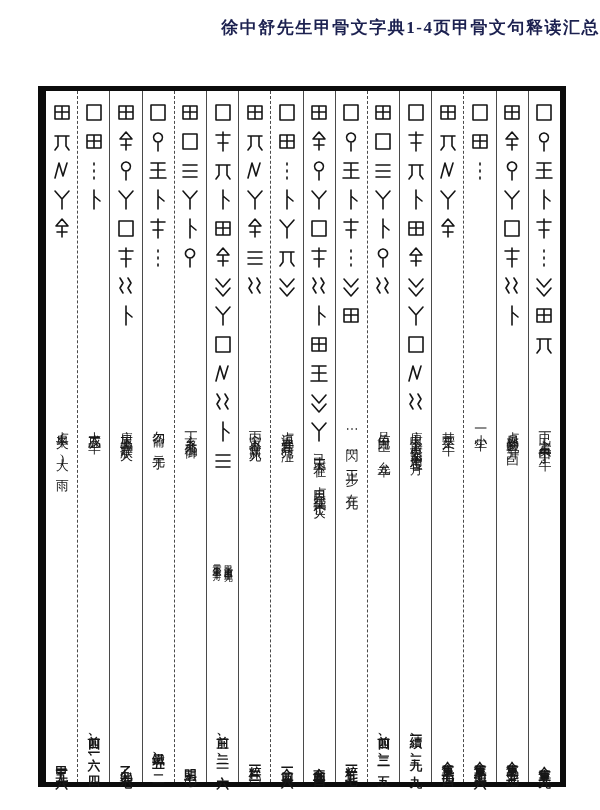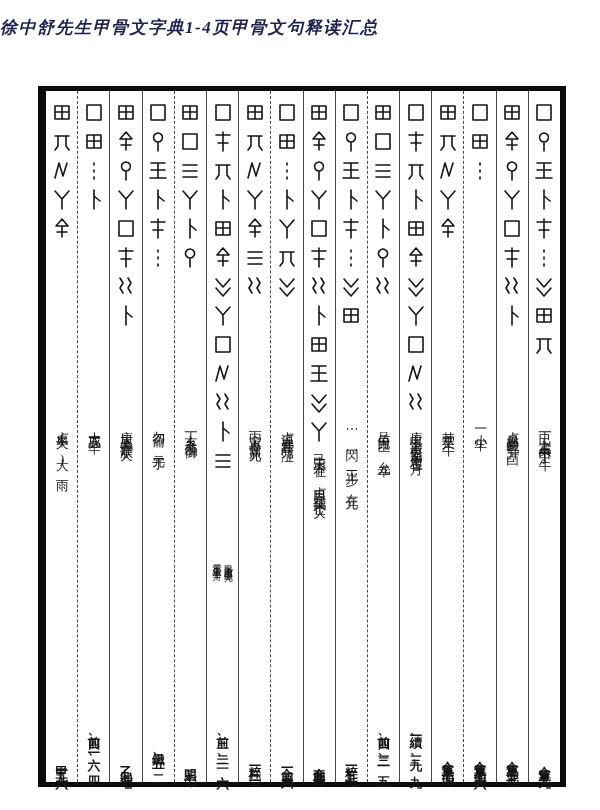--- a/index.html
+++ b/index.html
@@ -4,22 +4,22 @@
 <style>
   :root{
     --ink:#161616; --title:#1c2150; --frame:#0c0c0c; --paper:#ffffff; --rule:#4a4a4a;
   }
   html,body{margin:0;padding:0;}
   body{
     width:600px;height:810px;position:relative;background:var(--paper);
     font-family:"Liberation Serif","DejaVu Serif",serif;overflow:hidden;
   }
   .title{
-    position:absolute;top:16px;left:0;width:100%;text-align:left;
-    font-size:17px;font-weight:bold;color:var(--title);letter-spacing:1.5px;font-style:italic;
+    position:absolute;top:16px;left:0;width:100%;text-align:right;
+    font-size:17px;font-weight:bold;color:var(--title);letter-spacing:1.5px;
   }
   .frame{
     position:absolute;left:38px;top:86px;width:528px;height:701px;
     border:5px solid var(--frame);border-left-width:8px;border-right-width:6px;
     box-sizing:border-box;background:var(--paper);
   }
   .strips{display:flex;flex-direction:row-reverse;height:100%;}
   .strip{flex:1 1 0;position:relative;min-width:0;}
   .strip:not(:last-child){border-left:1px solid var(--rule);}
   .strip:nth-child(3n){border-left-style:dashed;}

